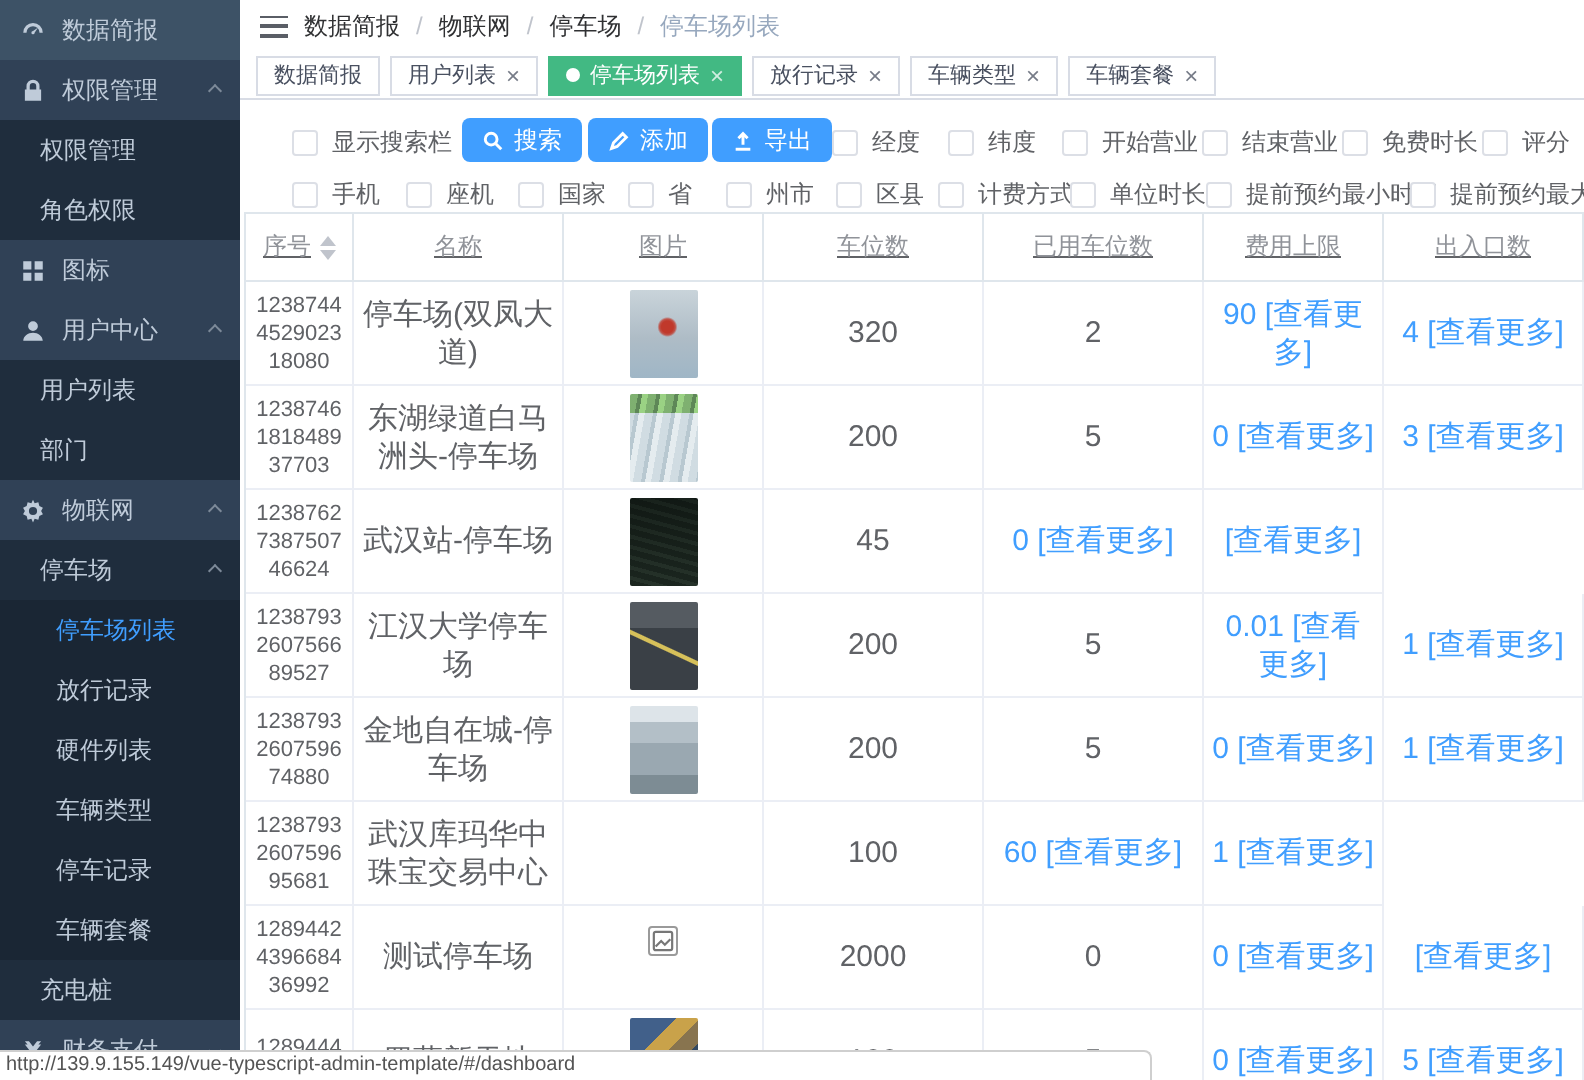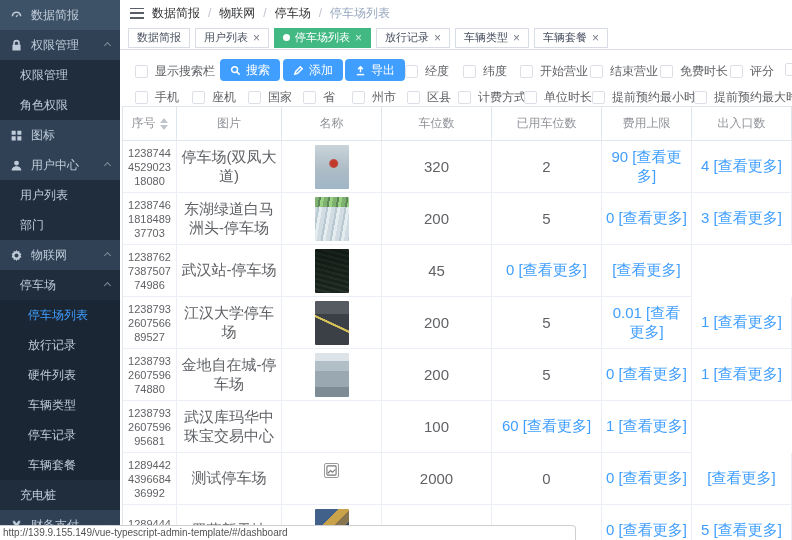--- a/index.html
+++ b/index.html
@@ -30,33 +30,33 @@
   .crumb.last { color:#97a8be; cursor:default; }
   .crumb-sep { color:#c0c4cc; font-size:12px; }
   .tabs-bar { height:24px; border-bottom:1px solid #d8dce5; display:flex; align-items:center; gap:5px; padding-left:8px; }
   .tab { height:20px; border:1px solid #d8dce5; background:#fff; color:#495060; font-size:11px;
          display:inline-flex; align-items:center; gap:5px; padding:0 8px; cursor:pointer; white-space:nowrap; }
   .tab .dot { width:7px; height:7px; border-radius:50%; background:#fff; display:none; }
   .tab.active { background:#42b983; border-color:#42b983; color:#fff; }
   .tab.active .dot { display:inline-block; }
   .tab .close { font-size:12px; line-height:1; opacity:.75; }
   
-  .filters { position:absolute; left:0; right:0; top:50px; height:56px;padding-left:32px; }
+  .filters { position:absolute; left:11px; right:0; top:50px; height:56px;padding-left:32px; }
   .cb { position:absolute; top:0; display:flex; align-items:center; gap:7px; cursor:pointer; color:#606266; font-size:12px; white-space:nowrap; }
   .cb .box { width:13px; height:13px; border:1px solid #dcdfe6; border-radius:2px; background:#fff; flex:0 0 13px; }
   .frow1 .cb { top:13px; }
   .frow2 .cb { top:39px; }
   .btn { position:absolute; top:9px; height:22px; background:#409eff; color:#fff; border:none; border-radius:4px;
          font-size:12px; padding:0 10px; display:inline-flex; align-items:center; gap:5px; cursor:pointer;
          font-family:Liberation Serif, serif; }
   .btn svg { width:11px; height:11px; fill:none; stroke:#fff; stroke-width:1.6; }
   
   .table { position:absolute; left:2px; right:0; top:106px; border-left:1px solid #dfe6ec; border-top:1px solid #dfe6ec; }
   .trow, .thead { display:grid; grid-template-columns:54px 105px 100px 110px 110px 90px 1fr; }
-  .thead { height:34px; }
+  .thead { height:34px;text-decoration:underline; }
   .thead .th { border-right:1px solid #dfe6ec; border-bottom:1px solid #dfe6ec; display:flex; align-items:center; justify-content:center;
                color:#909399; font-size:12px; gap:4px; background:#fff; }
   .sorter { display:flex; flex-direction:column; gap:2px; }
   .sorter i { display:block; width:0; height:0; border-left:4px solid transparent; border-right:4px solid transparent; }
   .sorter .s-up { border-bottom:5px solid #c0c4cc; }
   .sorter .s-dn { border-top:5px solid #c0c4cc; }
   .trow { height:52px; }
   .trow .td { border-right:1px solid #ebeef5; border-bottom:1px solid #ebeef5; display:flex; align-items:center; justify-content:center;
               text-align:center; color:#606266; font-size:15px; padding:2px 4px; overflow:hidden; }
   .td.idcell { flex-direction:column; justify-content:center; font-size:11px; line-height:14px; }
@@ -320,24 +320,24 @@
   <div class="table">
     <div class="thead">
       <div class="th">
           <span>序号</span>
           <span class="sorter">
             <i class="s-up"></i>
             <i class="s-dn"></i>
           </span>
         </div>
       <div class="th">
+          <span>名称</span>
+        </div>
+      <div class="th">
           <span>图片</span>
-        </div>
-      <div class="th">
-          <span>名称</span>
         </div>
       <div class="th">
           <span>车位数</span>
         </div>
       <div class="th">
           <span>已用车位数</span>
         </div>
       <div class="th">
           <span>费用上限</span>
         </div>
@@ -383,21 +383,21 @@
         </div>
       <div class="td">
           <span class="link">3 [查看更多]</span>
         </div>
     </div>
 
     <div class="trow">
       <div class="td idcell">
           <span>1238762</span>
           <span>7387507</span>
-          <span>74986</span>
+          <span>46624</span>
         </div>
       <div class="td">武汉站-停车场</div>
       <div class="td imgcell">
           <div class="thumb t-aerial"></div>
         </div>
       <div class="td">45</div>
       <div class="td">
           <span class="link">0 [查看更多]</span>
         </div>
       <div class="td">

